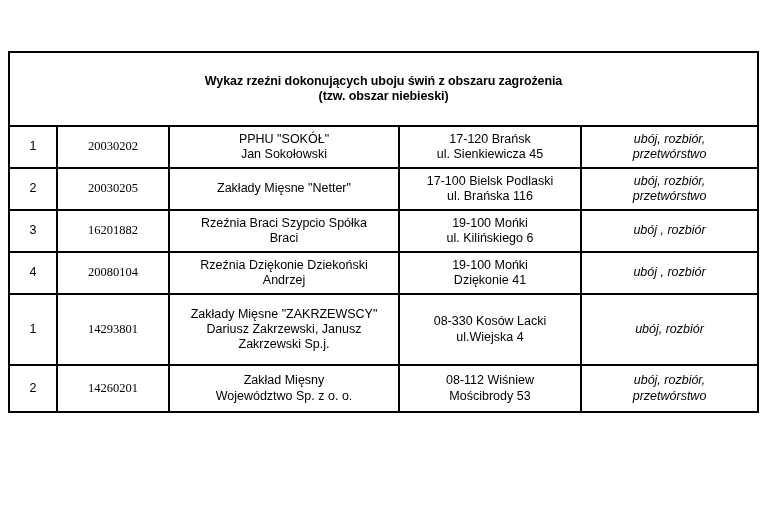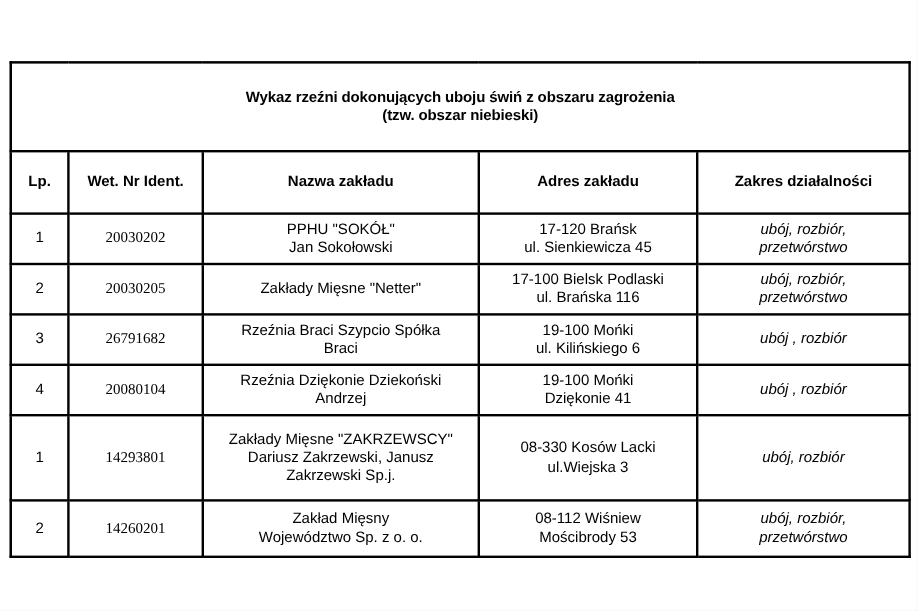--- a/index.html
+++ b/index.html
@@ -98,27 +98,20 @@
     </colgroup>
     <tbody>
 
       <tr>
         <td class="title-cell" colspan="5">
           <span class="title-line">Wykaz rzeźni dokonujących uboju świń z obszaru zagrożenia</span>
           <span class="title-line">(tzw. obszar niebieski)</span>
         </td>
       </tr>
 
-      <tr>
-        <td class="colhead">Lp.</td>
-        <td class="colhead">Wet. Nr Ident.</td>
-        <td class="colhead">Nazwa zakładu</td>
-        <td class="colhead">Adres zakładu</td>
-        <td class="colhead">Zakres działalności</td>
-      </tr>
 
 
       <tr class="r-2line">
         <td class="lp">1</td>
         <td class="ident">20030202</td>
         <td class="name">
           <span class="cellline">PPHU "SOKÓŁ"</span>
           <span class="cellline">Jan Sokołowski</span>
         </td>
         <td class="addr">
@@ -142,21 +135,21 @@
           <span class="cellline">ul. Brańska 116</span>
         </td>
         <td class="scope">
           <span class="cellline">ubój, rozbiór,</span>
           <span class="cellline">przetwórstwo</span>
         </td>
       </tr>
 
       <tr class="r-2line">
         <td class="lp">3</td>
-        <td class="ident">26791682</td>
+        <td class="ident">16201882</td>
         <td class="name">
           <span class="cellline">Rzeźnia Braci Szypcio Spółka</span>
           <span class="cellline">Braci</span>
         </td>
         <td class="addr">
           <span class="cellline">19-100 Mońki</span>
           <span class="cellline">ul. Kilińskiego 6</span>
         </td>
         <td class="scope">
           <span class="cellline">ubój , rozbiór</span>
@@ -183,21 +176,21 @@
       <tr class="r-3line">
         <td class="lp">1</td>
         <td class="ident">14293801</td>
         <td class="name">
           <span class="cellline">Zakłady Mięsne "ZAKRZEWSCY"</span>
           <span class="cellline">Dariusz Zakrzewski, Janusz</span>
           <span class="cellline">Zakrzewski Sp.j.</span>
         </td>
         <td class="addr">
           <span class="cellline">08-330 Kosów Lacki</span>
-          <span class="cellline">ul.Wiejska 3</span>
+          <span class="cellline">ul.Wiejska 4</span>
         </td>
         <td class="scope">
           <span class="cellline">ubój, rozbiór</span>
         </td>
       </tr>
 
       <tr class="r-last">
         <td class="lp">2</td>
         <td class="ident">14260201</td>
         <td class="name">

